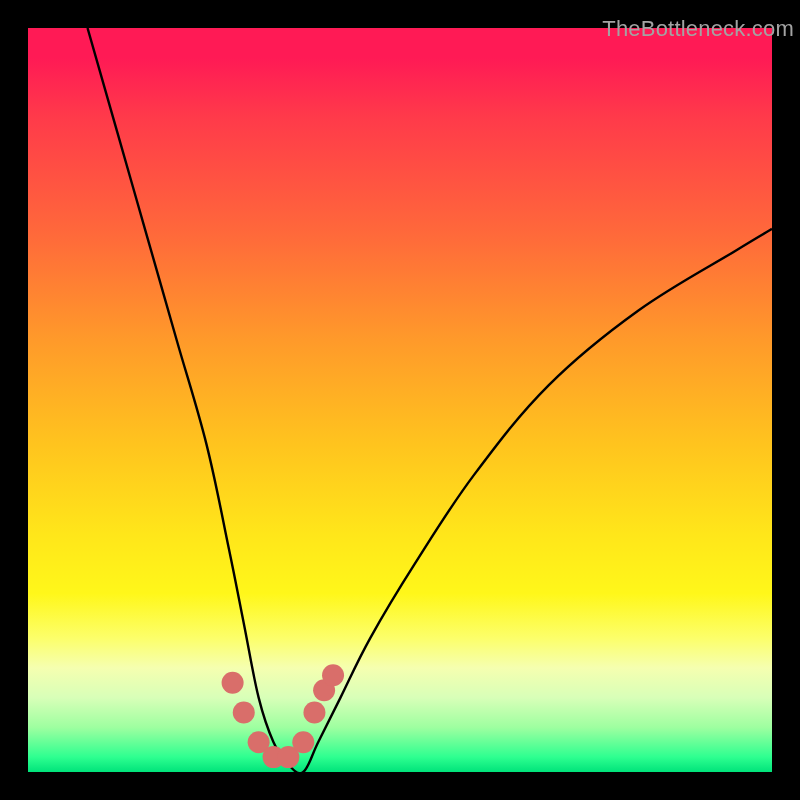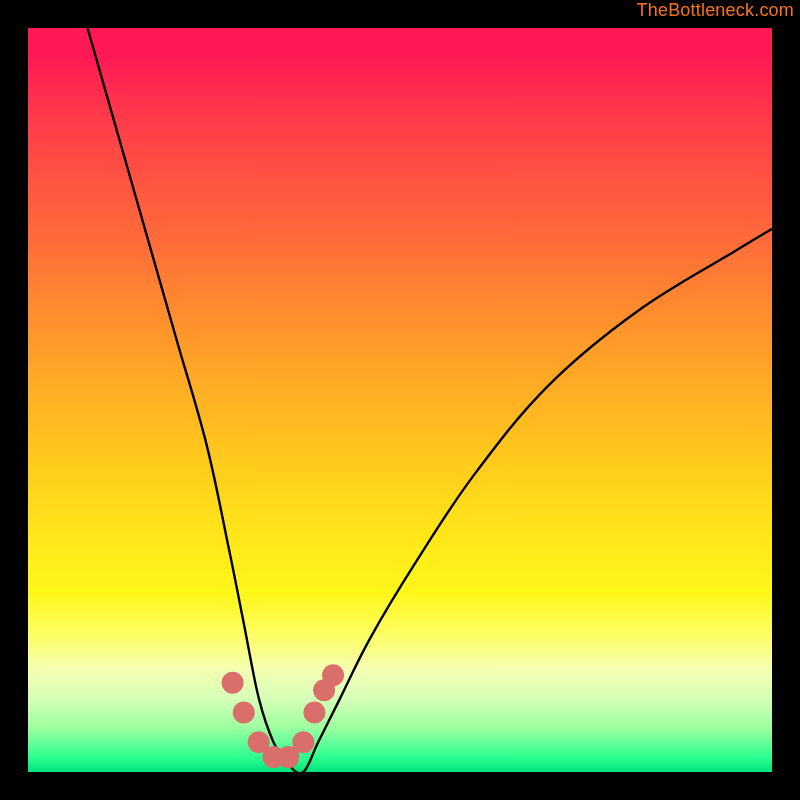--- a/index.html
+++ b/index.html
@@ -42,24 +42,24 @@
       #fcff6a 82%,
       #f5ffb0 86%,
       #d8ffb8 90%,
       #9effa0 94%,
       #2eff90 98%,
       #00e37a 100%
     );
   }
   .watermark {
     position: absolute;
-    top: 0;
+    top: 16px;
     right: 6px;
-    color: #f97316;
-    font-size: 18px;
+    color: #a3a3a3;
+    font-size: 22px;
     font-weight: 500;
     letter-spacing: 0.2px;
     user-select: none;
   }
   svg.curve {
     position: absolute;
     inset: 0;
     width: 100%;
     height: 100%;
     overflow: visible;

